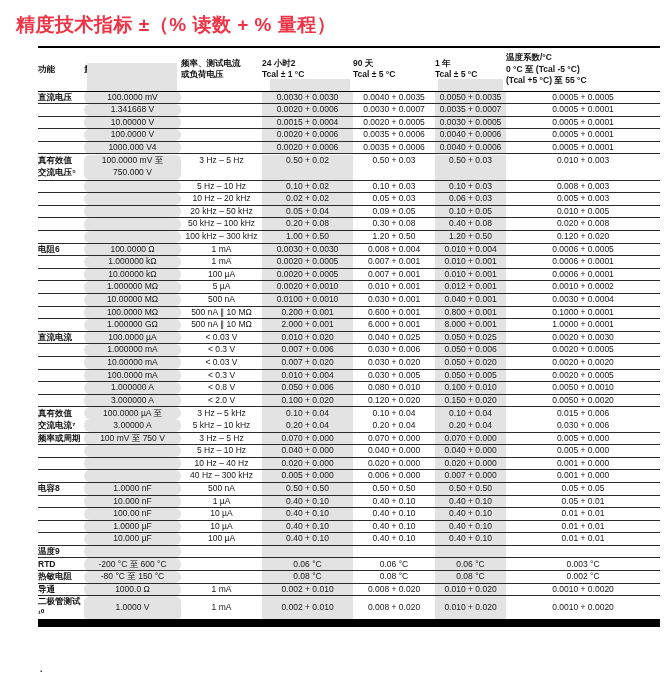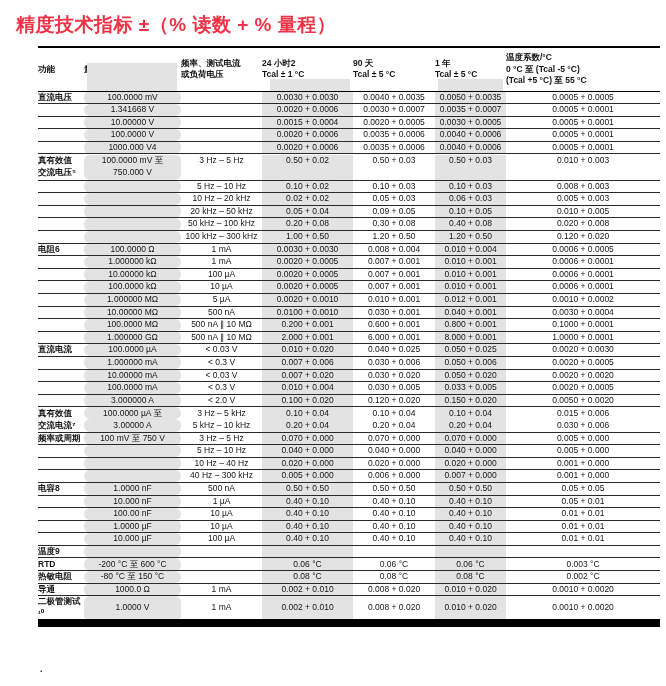--- a/index.html
+++ b/index.html
@@ -218,29 +218,20 @@
           <td class="c1"></td>
           <td class="c2 sh">10.00000 kΩ</td>
           <td class="c3">100 µA</td>
           <td class="c4 sh">0.0020 + 0.0005</td>
           <td class="c5">0.007 + 0.001</td>
           <td class="c6 sh">0.010 + 0.001</td>
           <td class="c7">0.0006 + 0.0001</td>
         </tr>
         <tr>
           <td class="c1"></td>
-          <td class="c2 sh">100.0000 kΩ</td>
-          <td class="c3">10 µA</td>
-          <td class="c4 sh">0.0020 + 0.0005</td>
-          <td class="c5">0.007 + 0.001</td>
-          <td class="c6 sh">0.010 + 0.001</td>
-          <td class="c7">0.0006 + 0.0001</td>
-        </tr>
-        <tr>
-          <td class="c1"></td>
           <td class="c2 sh">1.000000 MΩ</td>
           <td class="c3">5 µA</td>
           <td class="c4 sh">0.0020 + 0.0010</td>
           <td class="c5">0.010 + 0.001</td>
           <td class="c6 sh">0.012 + 0.001</td>
           <td class="c7">0.0010 + 0.0002</td>
         </tr>
         <tr>
           <td class="c1"></td>
           <td class="c2 sh">10.00000 MΩ</td>
@@ -294,22 +285,31 @@
           <td class="c5">0.030 + 0.020</td>
           <td class="c6 sh">0.050 + 0.020</td>
           <td class="c7">0.0020 + 0.0020</td>
         </tr>
         <tr>
           <td class="c1"></td>
           <td class="c2 sh">100.0000 mA</td>
           <td class="c3">&lt; 0.3 V</td>
           <td class="c4 sh">0.010 + 0.004</td>
           <td class="c5">0.030 + 0.005</td>
-          <td class="c6 sh">0.033 + 0.005</td>
+          <td class="c6 sh">0.050 + 0.005</td>
           <td class="c7">0.0020 + 0.0005</td>
+        </tr>
+        <tr>
+          <td class="c1"></td>
+          <td class="c2 sh">1.000000 A</td>
+          <td class="c3">&lt; 0.8 V</td>
+          <td class="c4 sh">0.050 + 0.006</td>
+          <td class="c5">0.080 + 0.010</td>
+          <td class="c6 sh">0.100 + 0.010</td>
+          <td class="c7">0.0050 + 0.0010</td>
         </tr>
         <tr>
           <td class="c1"></td>
           <td class="c2 sh">3.000000 A</td>
           <td class="c3">&lt; 2.0 V</td>
           <td class="c4 sh">0.100 + 0.020</td>
           <td class="c5">0.120 + 0.020</td>
           <td class="c6 sh">0.150 + 0.020</td>
           <td class="c7">0.0050 + 0.0020</td>
         </tr>

